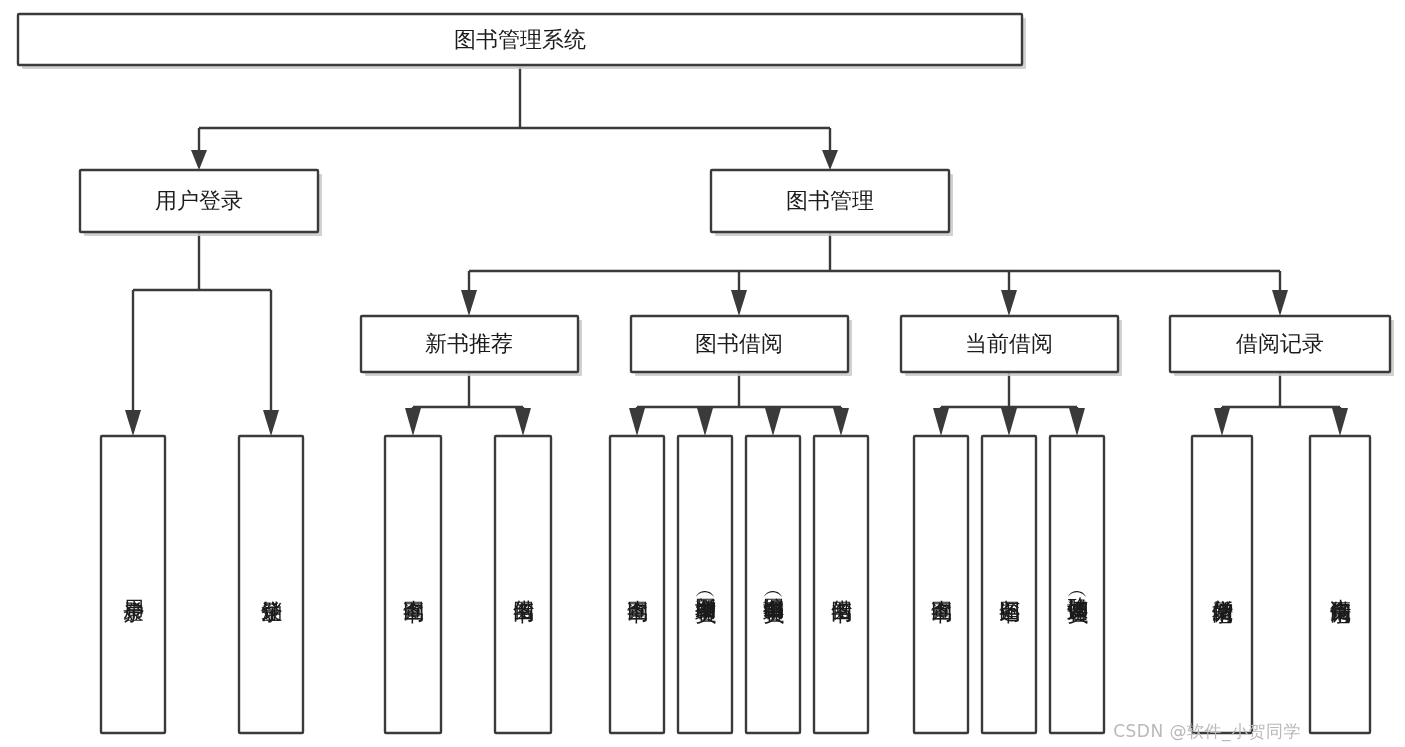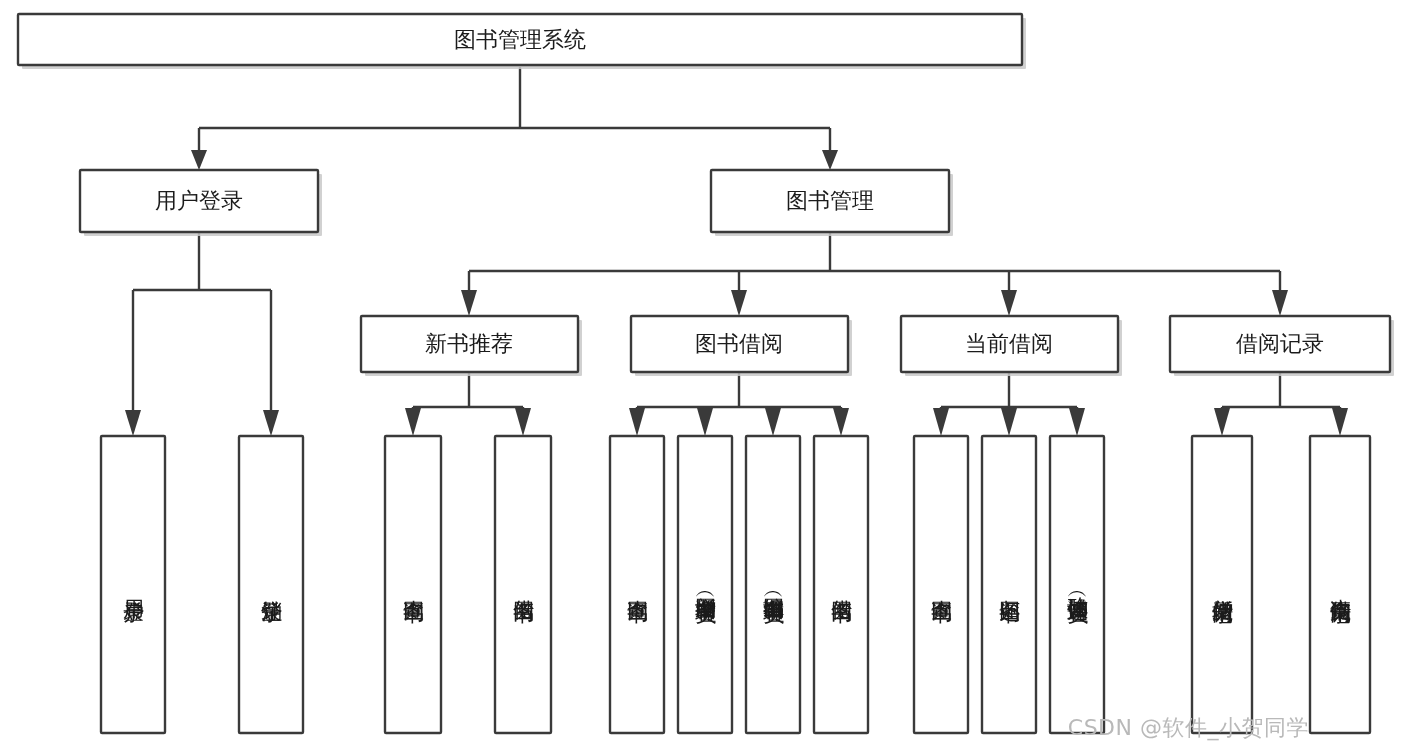--- a/index.html
+++ b/index.html
@@ -64,24 +64,24 @@
     text-orientation: upright;
     letter-spacing: 1px;
     display: flex;
     align-items: center;
     justify-content: center;
     white-space: nowrap;
     pointer-events: none;
   }
   .watermark {
     position: absolute;
-    right: 8px;
+    right: 16px;
     bottom: 4px;
     font-family: "DejaVu Sans", "Liberation Sans", sans-serif;
-    font-size: 22px;
+    font-size: 17px;
     color: #b9b9b9;
     letter-spacing: 0.5px;
     user-select: none;
   }
 </style>
 </head>
 <body>
 
 <div id="diagram-root">
 

